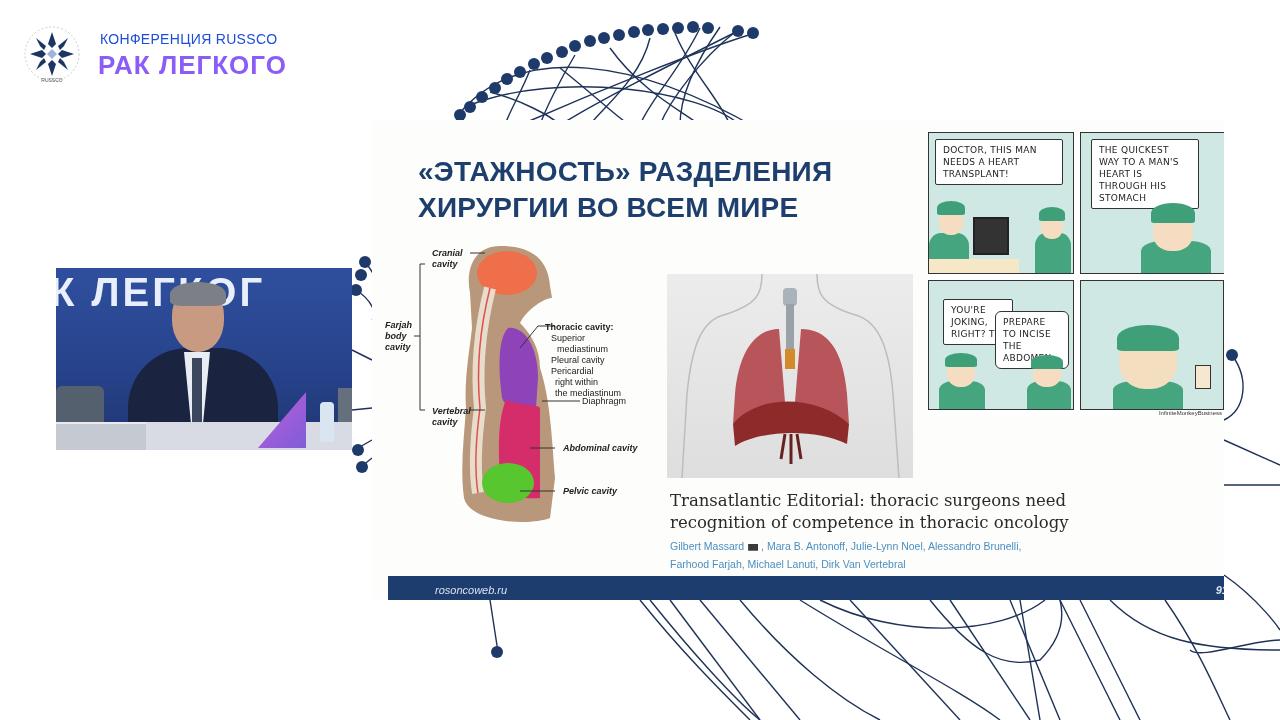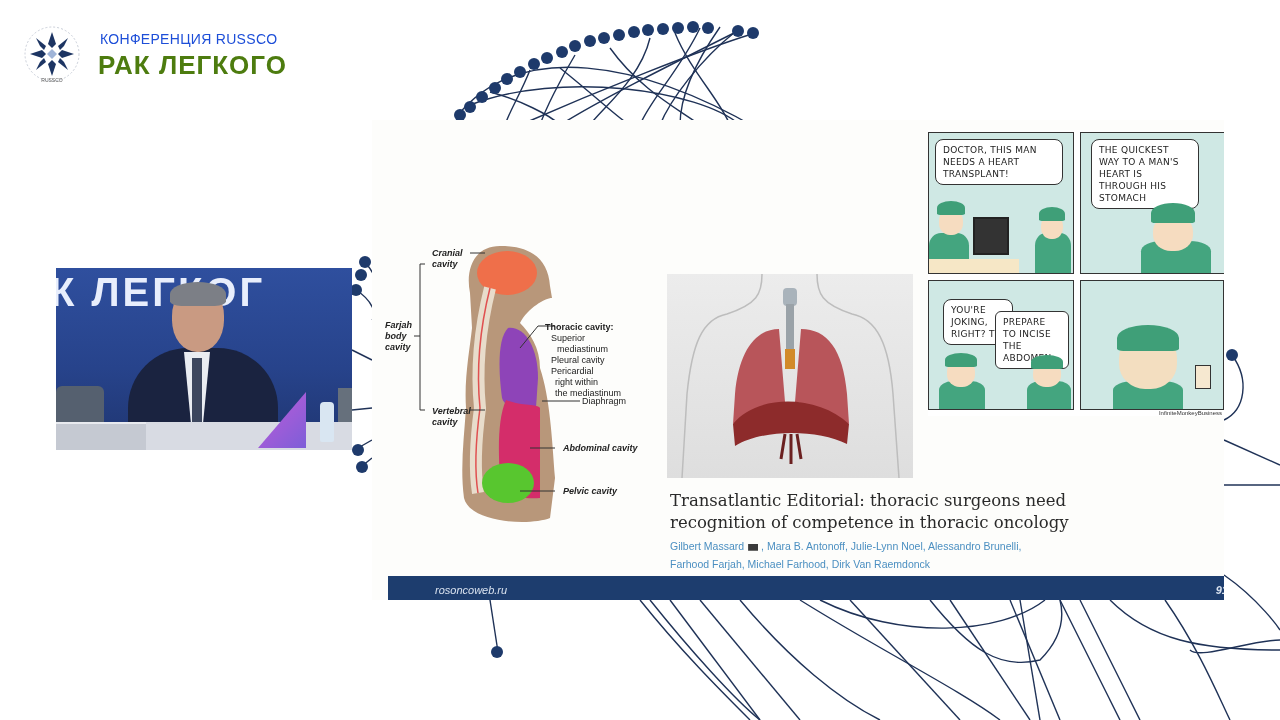--- a/index.html
+++ b/index.html
@@ -2,21 +2,21 @@
 <html><head>
 <meta charset="utf-8">
 <style>
   html, body { margin:0; padding:0; }
   body { width:1280px; height:720px; position:relative; overflow:hidden; background:#ffffff; font-family:"Liberation Sans", sans-serif; }
   .abs { position:absolute; }
   #bg-network { position:absolute; left:0; top:0; width:1280px; height:720px; }
   
   .logo { left:18px; top:26px; width:72px; height:60px; }
   .conf-label { left:100px; top:31px; font-size:14px; color:#1d4ed8; letter-spacing:0.3px; }
-  .conf-title { left:98px; top:50px; font-size:26px; font-weight:bold; color:#4d7c0f; letter-spacing:1px; }
+  .conf-title { left:98px; top:50px; font-size:26px; font-weight:bold; color:#8b5cf6; letter-spacing:1px; }
   
   .video { left:56px; top:268px; width:296px; height:182px; background:linear-gradient(180deg,#2f4f9e 0%,#27438b 55%,#1f3570 100%); overflow:hidden; }
   .video-banner { position:absolute; left:-6px; top:2px; font-size:40px; font-weight:bold; color:#e8eefc; letter-spacing:3px; white-space:nowrap; }
   .desk { position:absolute; left:0; bottom:0; width:296px; height:28px; background:#d8dbe3; }
   .laptop { position:absolute; left:0; bottom:0; width:90px; height:26px; background:#c5c9d2; border-top:2px solid #e8eaef; }
   .chair-l { position:absolute; left:0; top:118px; width:48px; height:40px; background:#55606f; border-radius:6px 6px 0 0; }
   .chair-r { position:absolute; right:0; top:120px; width:14px; height:40px; background:#66707c; }
   .person-body { position:absolute; left:72px; top:80px; width:150px; height:102px; background:#1a2340; border-radius:60px 60px 0 0; }
   .shirt { position:absolute; left:128px; top:84px; width:26px; height:80px; background:#e9ecf2; clip-path:polygon(0 0,100% 0,70% 100%,30% 100%); }
   .tie { position:absolute; left:136px; top:90px; width:10px; height:70px; background:#3c465e; }
@@ -26,21 +26,21 @@
   .bottle { position:absolute; left:264px; top:134px; width:14px; height:40px; background:#d9e6f2; border-radius:4px 4px 2px 2px; }
   
   .slide { left:372px; top:120px; width:852px; height:480px; background:#fdfdfb; overflow:hidden; }
   .slide-title { position:absolute; left:46px; top:34px; font-size:28px; line-height:36px; font-weight:bold; color:#1e3f6e; letter-spacing:0.2px; }
   .cavity-fig { position:absolute; left:8px; top:118px; width:290px; height:290px; }
   .cav-label { position:absolute; font-size:9px; line-height:11px; color:#222; }
   .cav-label.b { font-weight:bold;font-style:italic; }
   .lungs-fig { position:absolute; left:295px; top:154px; width:246px; height:204px; background:linear-gradient(180deg,#ececec,#dedede); }
   .comic { position:absolute; left:556px; top:10px; width:296px; height:286px; background:#fff; }
   .panel { position:absolute; background:#cfe8e4; border:1.5px solid #333; box-sizing:border-box; overflow:hidden; }
-  .bubble { position:absolute; background:#fff; border:1.5px solid #333; border-radius:8px; font-size:9px; line-height:12px; padding:4px 7px; color:#222; font-family:"DejaVu Sans", sans-serif; text-transform:uppercase; letter-spacing:0.3px; box-sizing:border-box; }
+  .bubble { position:absolute; background:#fff; border:1.5px solid #333; border-radius:2px; font-size:9px; line-height:12px; padding:4px 7px; color:#222; font-family:"DejaVu Sans", sans-serif; text-transform:uppercase; letter-spacing:0.3px; box-sizing:border-box; }
   .surgeon-cap { position:absolute; background:#3f9f78; border-radius:50% 50% 10% 10%; }
   .surgeon-face { position:absolute; background:#f6dcc0; border-radius:45%; }
   .surgeon-body { position:absolute; background:#44a57f; border-radius:30% 30% 0 0; }
   .credit { position:absolute; right:2px; bottom:0; font-size:6px; color:#333; }
   .article-title { position:absolute; left:298px; top:370px; width:420px; font-family:"DejaVu Serif", serif; font-size:16.5px; line-height:22px; color:#2a2a2a; }
   .article-authors { position:absolute; left:298px; top:417px; width:420px; font-size:10.5px; line-height:18px; color:#4b8fc1; }
   .mail-icon { display:inline-block; width:10px; height:7px; background:#3a3a3a; margin:0 3px 0 4px; vertical-align:middle; clip-path:polygon(0 0,100% 0,100% 100%,0 100%); position:relative; }
   .footer-bar { position:absolute; left:16px; bottom:0; width:852px; height:24px; background:#1d3d6e;font-style:italic; }
   .footer-url { position:absolute; left:47px; top:8px; font-size:11px; color:#d9e2ef; }
   .footer-page { position:absolute; right:12px; top:8px; font-size:11px; font-weight:bold; color:#d9e2ef; }
@@ -152,20 +152,24 @@
   <div class="tie"></div>
   <div class="head"></div>
   <div class="hair"></div>
   <div class="desk"></div>
   <div class="laptop"></div>
   <div class="flag"></div>
   <div class="bottle"></div>
 </div>
 
 <div class="abs slide">
+  <div class="slide-title">
+    <div>«ЭТАЖНОСТЬ» РАЗДЕЛЕНИЯ</div>
+    <div>ХИРУРГИИ ВО ВСЕМ МИРЕ</div>
+  </div>
 
   <div class="cavity-fig">
     <svg width="290" height="290" viewBox="0 0 290 290">
       <path d="M120 8 C 95 8, 85 30, 90 55 L 92 90 C 90 110, 84 140, 86 170 C 84 200, 80 230, 84 260 C 90 285, 150 288, 170 280 L 175 240 C 172 200, 170 160, 160 130 C 160 110, 150 95, 140 85 C 148 70, 165 60, 172 60 L 170 48 C 168 20, 150 8, 120 8 Z" fill="#b8977a"></path>
       <ellipse cx="127" cy="35" rx="30" ry="22" fill="#ef6f4a"></ellipse>
       <path d="M110 50 C 100 90, 96 130, 100 170 C 96 200, 94 230, 98 255" stroke="#e8dccb" stroke-width="12" fill="none"></path>
       <path d="M110 50 C 100 90, 96 130, 100 170 C 96 200, 94 230, 98 255" stroke="#e05050" stroke-width="1.5" fill="none"></path>
       <path d="M128 90 C 145 88, 158 110, 158 140 L 156 170 C 140 175, 125 170, 122 160 C 118 130, 118 100, 128 90 Z" fill="#8e44b8"></path>
       <path d="M126 162 C 140 168, 158 166, 160 170 L 160 260 C 140 262, 125 255, 120 240 C 118 210, 118 180, 126 162 Z" fill="#d42d6a"></path>
       <ellipse cx="128" cy="245" rx="26" ry="20" fill="#58c62f"></ellipse>
@@ -255,20 +259,20 @@
       <div class="surgeon-face" style="left:38px;top:52px;width:58px;height:56px;background:#f3dec0;"></div>
       <div class="surgeon-cap" style="left:36px;top:44px;width:62px;height:26px;"></div>
       <div style="position:absolute;left:114px;top:84px;width:14px;height:22px;background:#f6e8d0;border:1px solid #333;"></div>
     </div>
     <div class="credit">InfiniteMonkeyBusiness</div>
   </div>
 
   <div class="article-title">Transatlantic Editorial: thoracic surgeons need recognition of competence in thoracic oncology</div>
   <div class="article-authors">
     <span>Gilbert Massard</span><span class="mail-icon"></span><span>, Mara B. Antonoff, Julie-Lynn Noel, Alessandro Brunelli,</span><br>
-    <span>Farhood Farjah, Michael Farhood, Dirk Van Raemdonck</span>
+    <span>Farhood Farjah, Michael Lanuti, Dirk Van Vertebral</span>
   </div>
 
   <div class="footer-bar">
     <div class="footer-url">rosoncoweb.ru</div>
     <div class="footer-page">91</div>
   </div>
 </div>
 
 </body></html>

